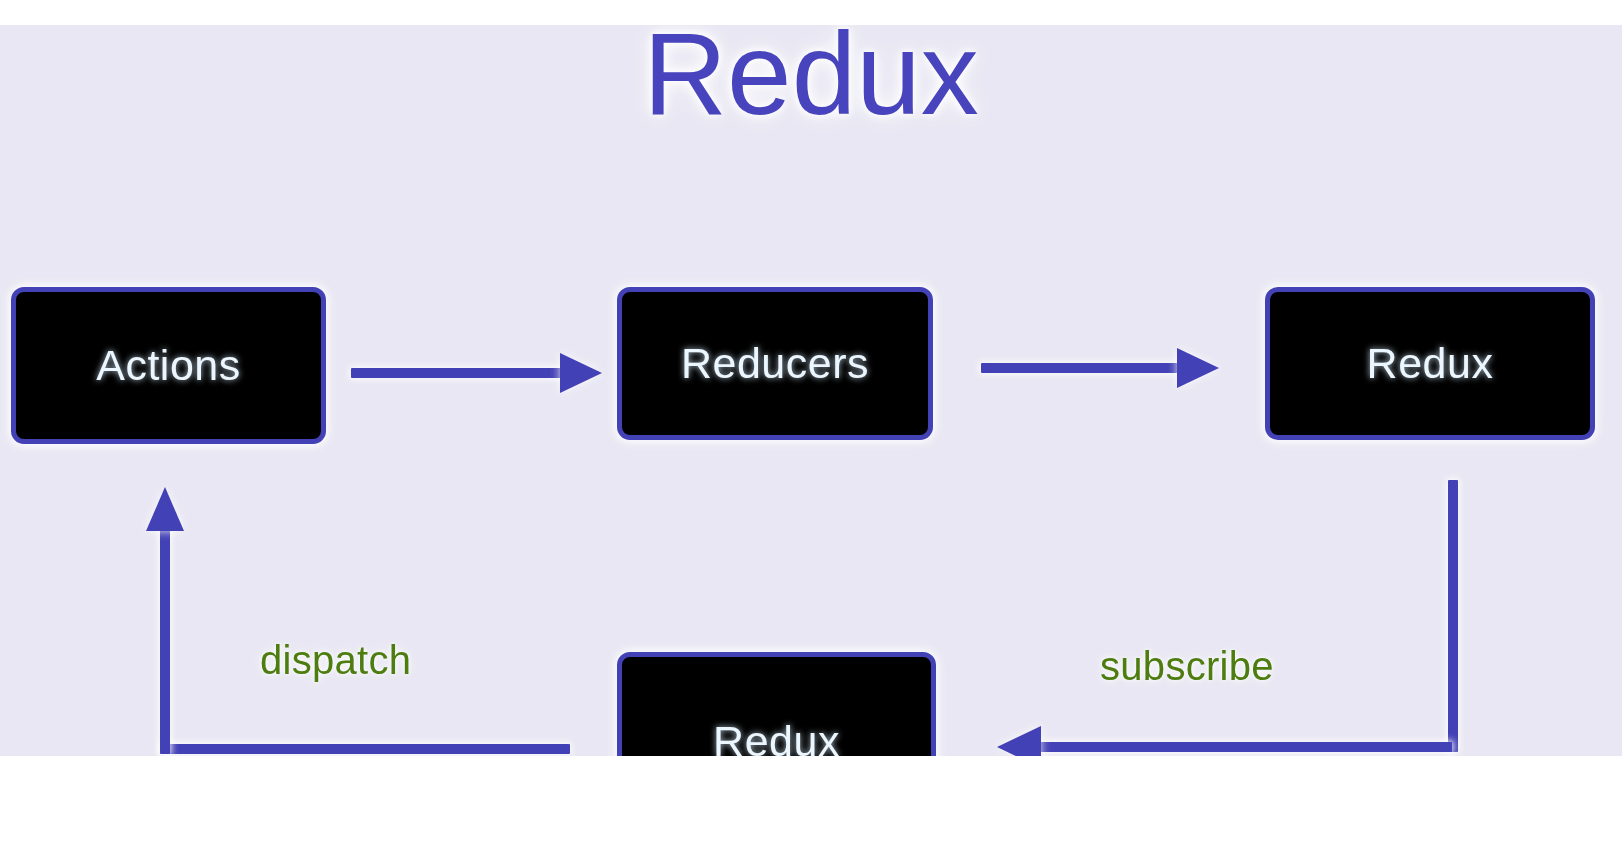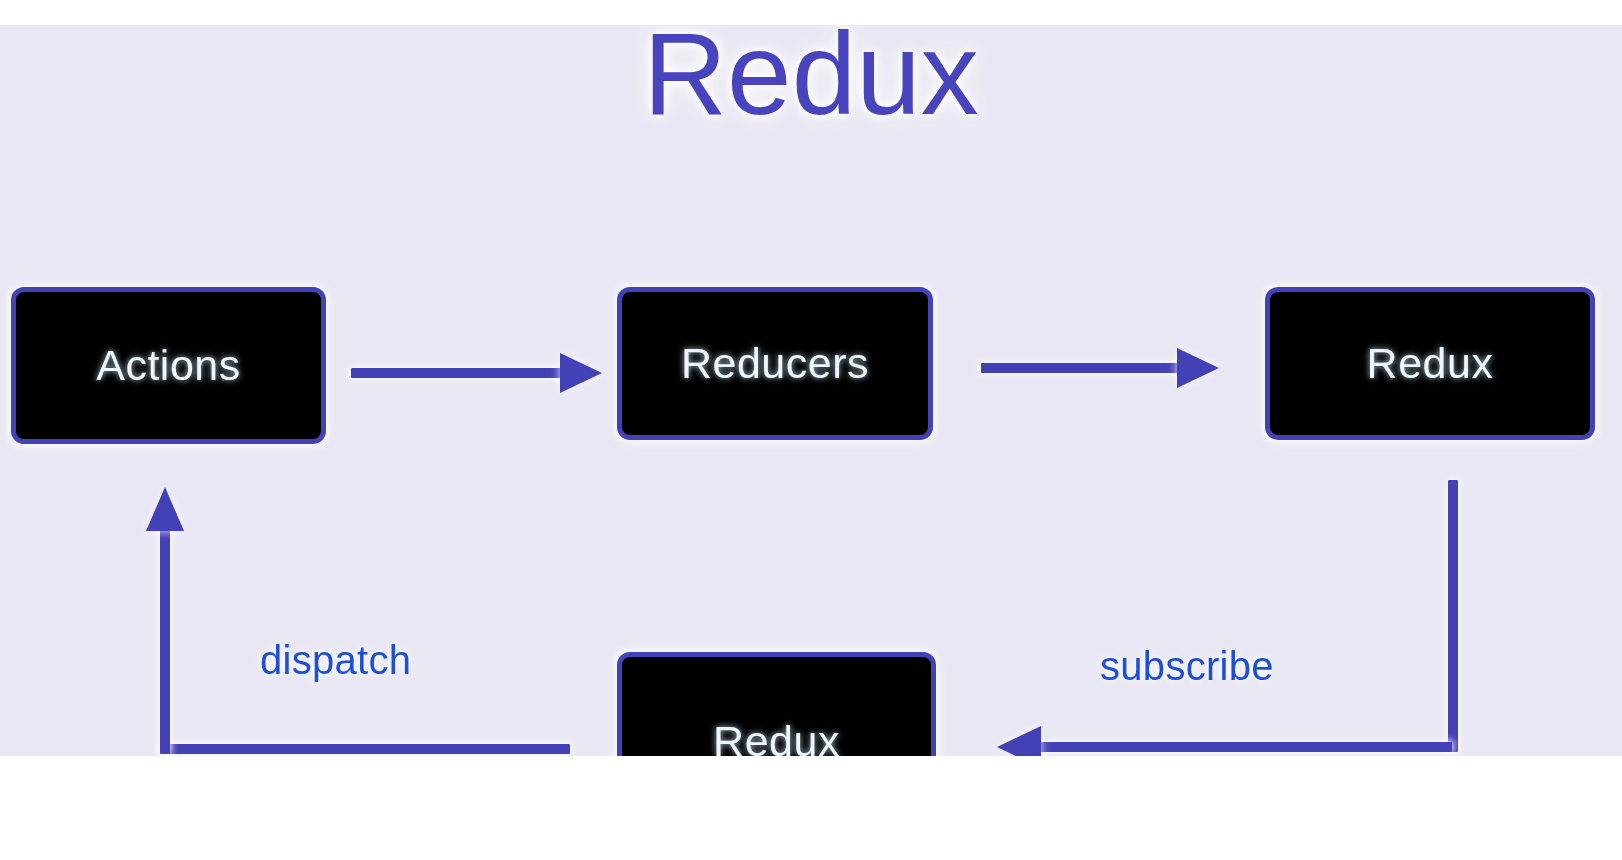--- a/index.html
+++ b/index.html
@@ -98,21 +98,21 @@
     border-left: 19px solid transparent;
     border-right: 19px solid transparent;
     border-bottom: 44px solid #4341b6;
   }
 
   
   .edge-label {
     position: absolute;
     font-size: 40px;
     font-weight: 400;
-    color: #1d4ed8;
+    color: #4d7c0f;
     letter-spacing: 0.3px;
     text-shadow:
       0 0 5px #ffffff,
       0 0 11px rgba(255,255,255,0.9);
     white-space: nowrap;
   }
   #label-dispatch  { left: 260px;  top: 638px; }
   #label-subscribe { left: 1100px; top: 644px; }
 </style>
 </head>

